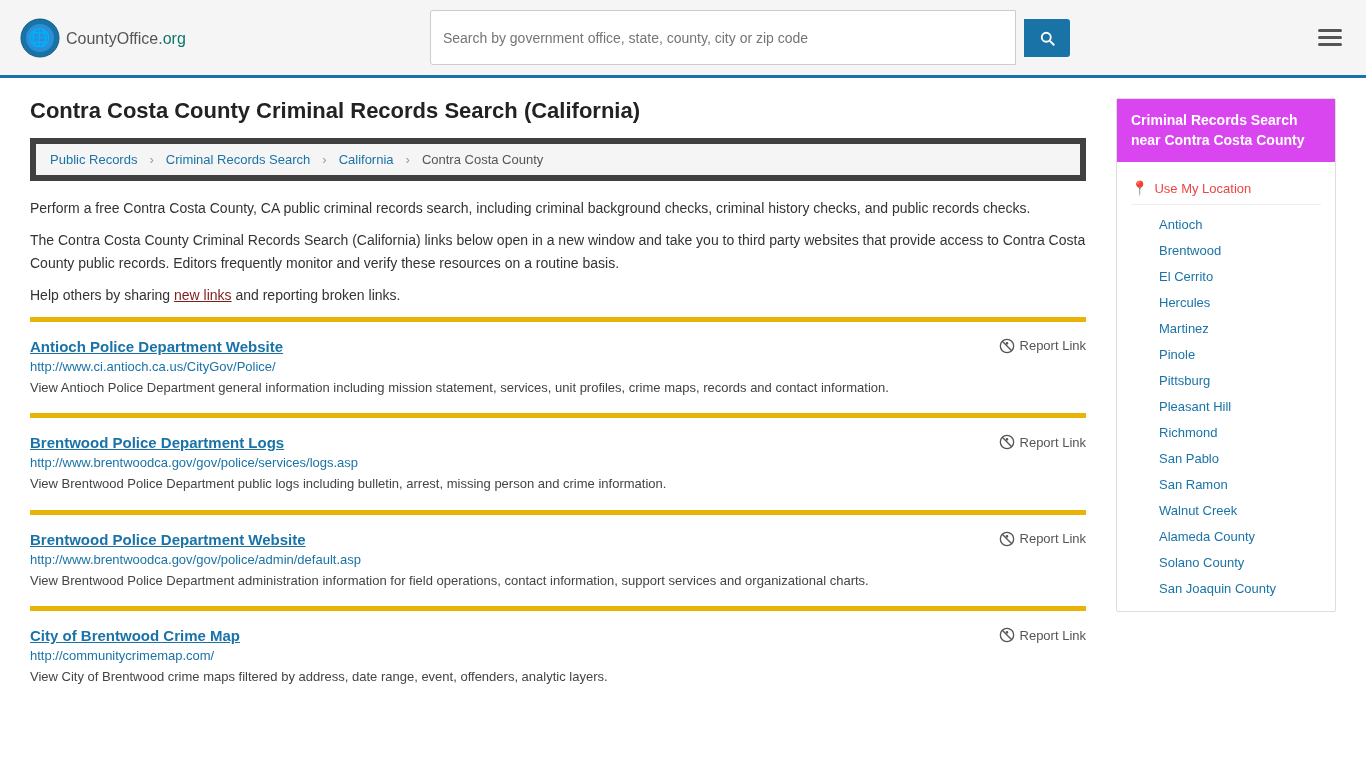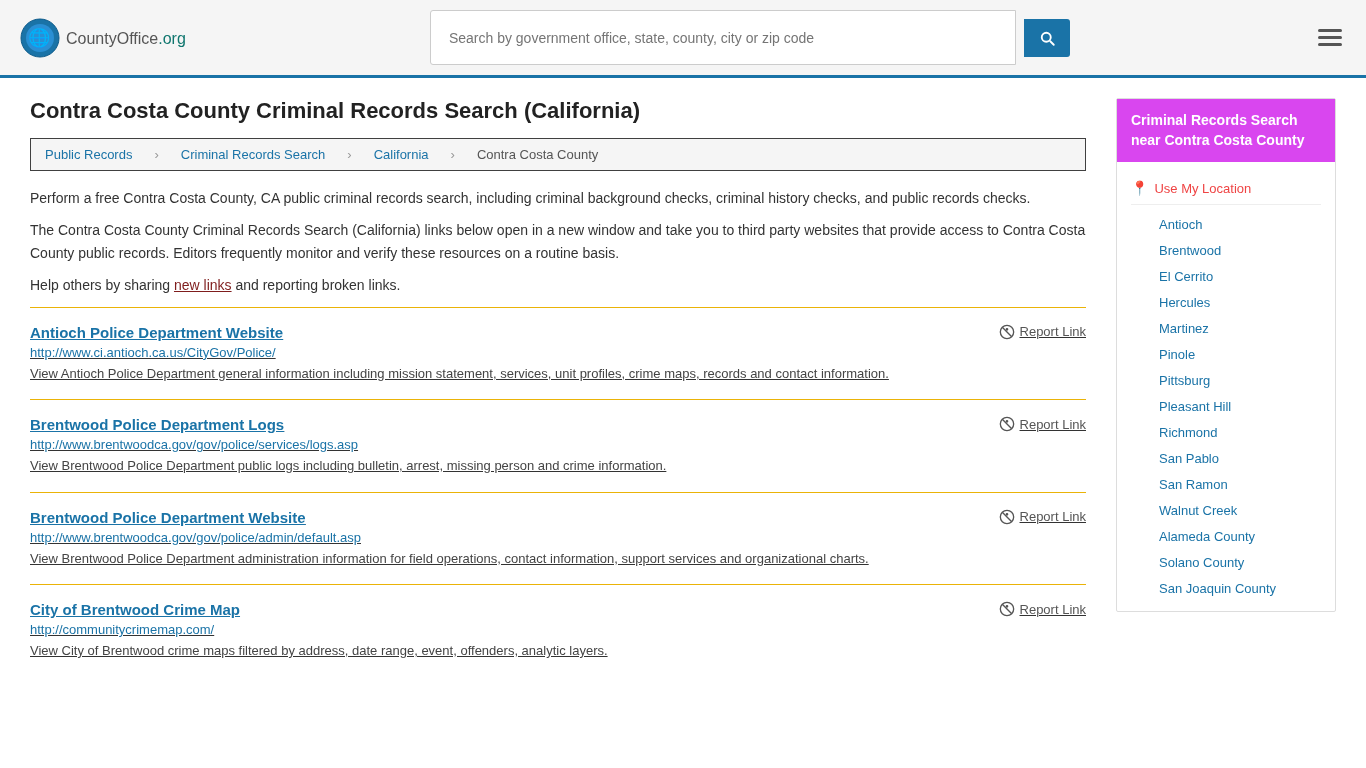--- a/index.html
+++ b/index.html
@@ -38,21 +38,21 @@
       align-items: center;
       gap: 8px;
       flex: 1;
       max-width: 640px;
       margin: 0 30px;
     }
     .search-box {
       flex: 1;
       border: 1px solid #ccc;
       border-radius: 3px 0 0 3px;
-      padding: 8px 18px;
+      padding: 8px 12px;
       font-size: 14px;
       outline: none;
       height: 55px;
     }
     .search-btn {
       background: #1a73a7;
       border: none;
       padding: 8px 14px;
       height: 38px;
       cursor: pointer;
@@ -99,28 +99,28 @@
     .page-title {
       font-size: 22px;
       font-weight: bold;
       color: #222;
       margin-bottom: 14px;
     }
 
     
     .breadcrumb {
       background: #f5f5f5;
-      border: 1px solid #404040;
+      border: 6px solid #404040;
       padding: 8px 14px;
       font-size: 13px;
       color: #555;
       margin-bottom: 16px;
       display: flex;
       align-items: flex-end;
-      gap: 22px;
+      gap: 12px;
       flex-wrap: wrap;
     }
     .breadcrumb a {
       color: #1a73a7;
       text-decoration: none;
     }
     .breadcrumb .sep { color: #999; }
 
     
     .description {
@@ -129,23 +129,22 @@
       line-height: 1.6;
       margin-bottom: 10px;
     }
     .description a {
       color: #7f1d1d;
       text-decoration: underline;
     }
 
     
     .result-item {
-      border-top: 1px solid #eab308;
+      border-top: 5px solid #eab308;
       padding: 16px 0;
-      text-decoration: underline;
     }
     .result-header {
       display: flex;
       justify-content: space-between;
       align-items: flex-start;
       margin-bottom: 4px;
     }
     .result-title {
       font-size: 15px;
       font-weight: bold;

